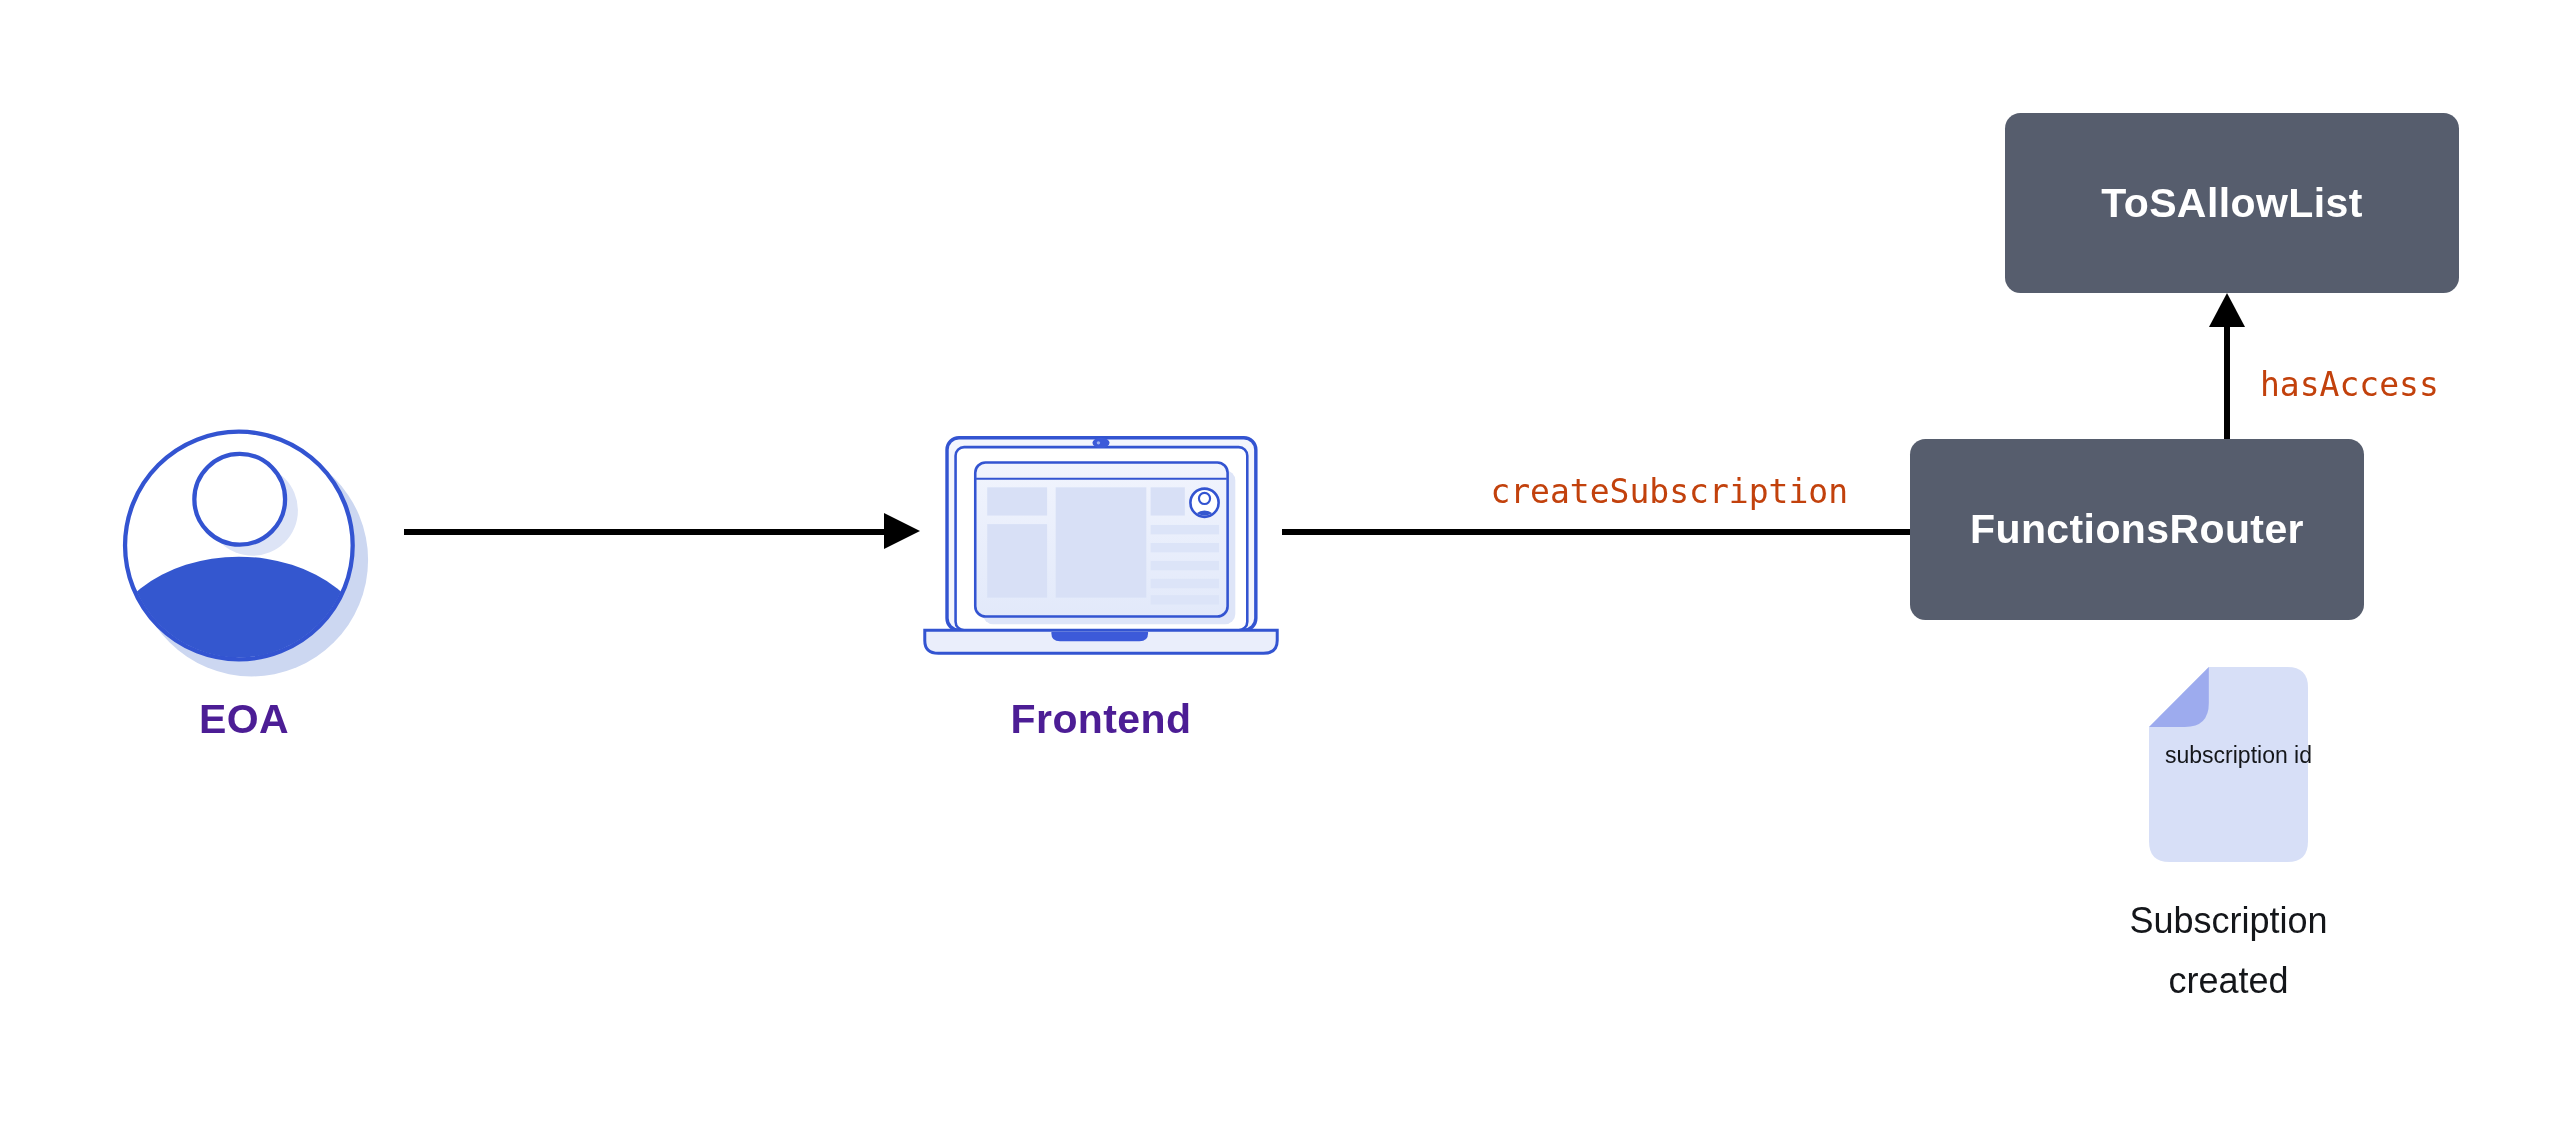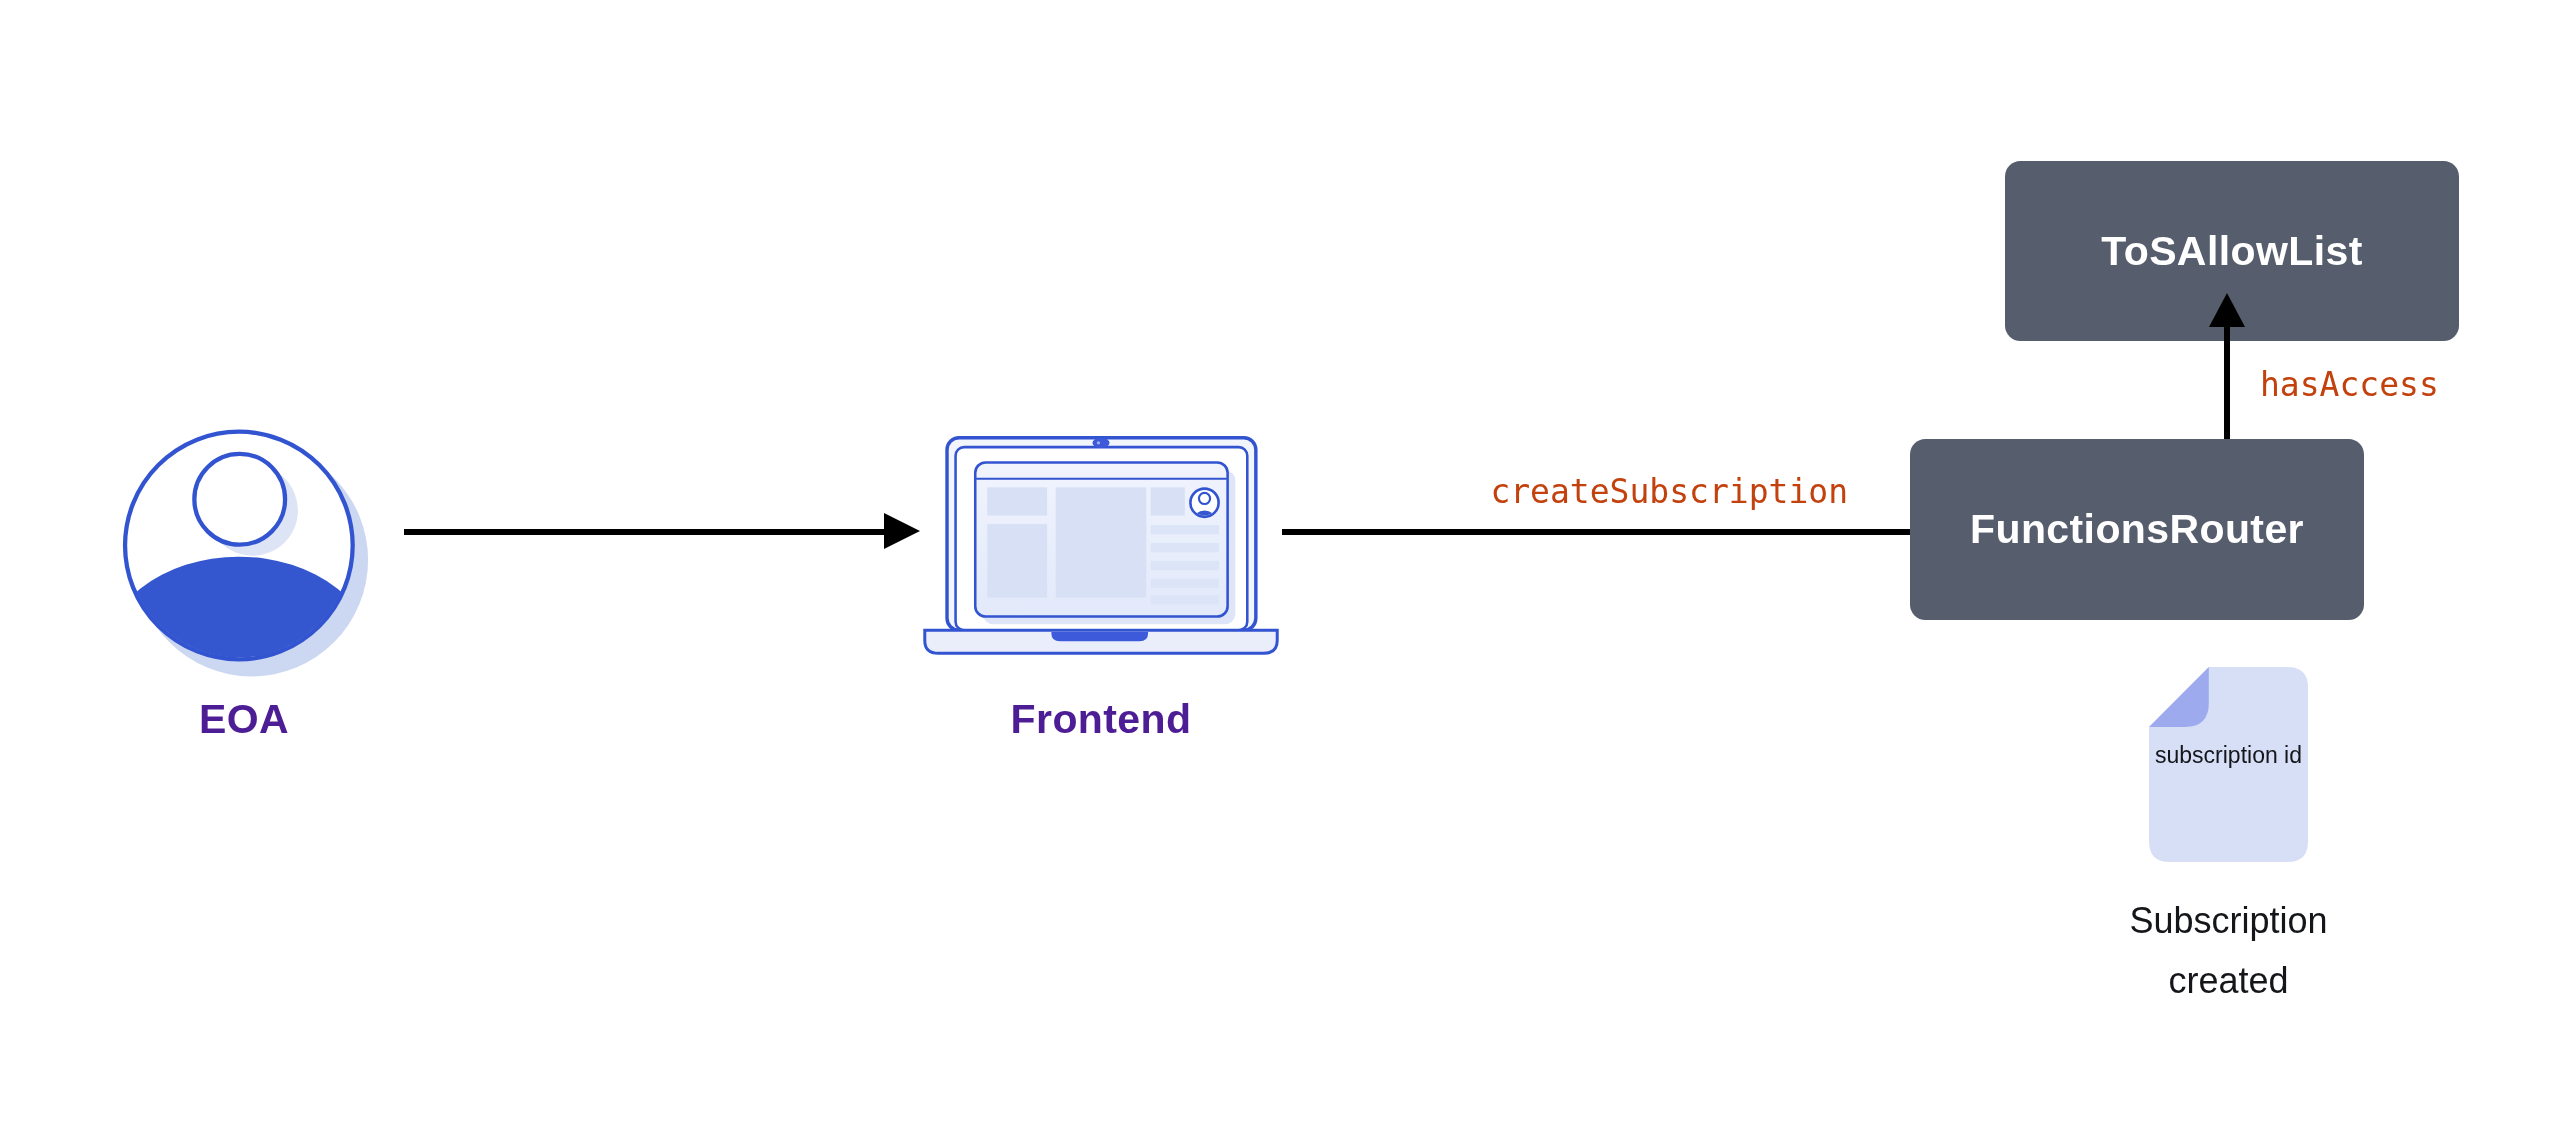--- a/index.html
+++ b/index.html
@@ -138,39 +138,39 @@
     </svg>
   </div>
   <div class="abs node-label" style="left:923px;top:696px;width:356px;">Frontend</div>
 
   <div>
     <div class="abs h-line" style="left:1282px;top:529px;width:685px;"></div>
     <div class="abs head-right" style="left:1968px;top:513px;"></div>
     <div class="abs edge-label center-text" style="left:1420px;top:472px;width:428px;">createSubscription</div>
   </div>
 
-  <div class="abs contract-box" style="left:2005px;top:113px;height:180px;margin-top:48px;">
+  <div class="abs contract-box" style="left:2005px;top:113px;height:180px;">
     <span class="box-label">ToSAllowList</span>
   </div>
 
   <div>
     <div class="abs v-line" style="left:2224px;top:325px;height:115px;"></div>
     <div class="abs head-up" style="left:2209px;top:293px;"></div>
     <div class="abs edge-label" style="left:2260px;top:365px;">hasAccess</div>
   </div>
 
   <div class="abs contract-box" style="left:1910px;top:439px;">
     <span class="box-label">FunctionsRouter</span>
   </div>
 
   <div class="abs" style="left:2149px;top:667px;width:159px;height:195px;">
     <svg width="159" height="195" viewBox="0 0 186 228">
 
       <path d="M 70,0 L 162,0 Q 186,0 186,24 L 186,204 Q 186,228 162,228 L 24,228 Q 0,228 0,204 L 0,70 Z" fill="#d7dff7"></path>
 
       <path d="M 70,0 L 0,70 L 42,70 Q 70,70 70,42 Z" fill="#9dabee"></path>
     </svg>
-    <div class="abs doc-text" style="left:0;top:75px;">subscription id</div>
+    <div class="abs doc-text" style="left:0;top:75px;padding-left:10px;">subscription id</div>
   </div>
   <div class="abs doc-caption" style="left:2117px;top:891px;">Subscription created</div>
 
 </div>
 
 
 </body></html>

